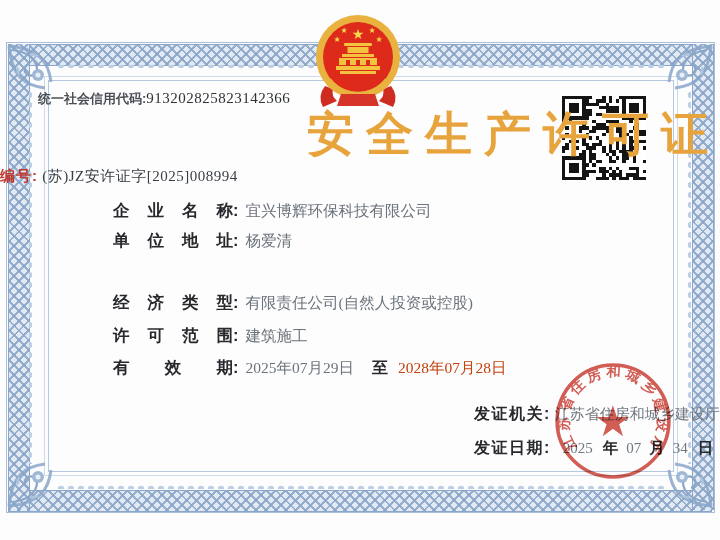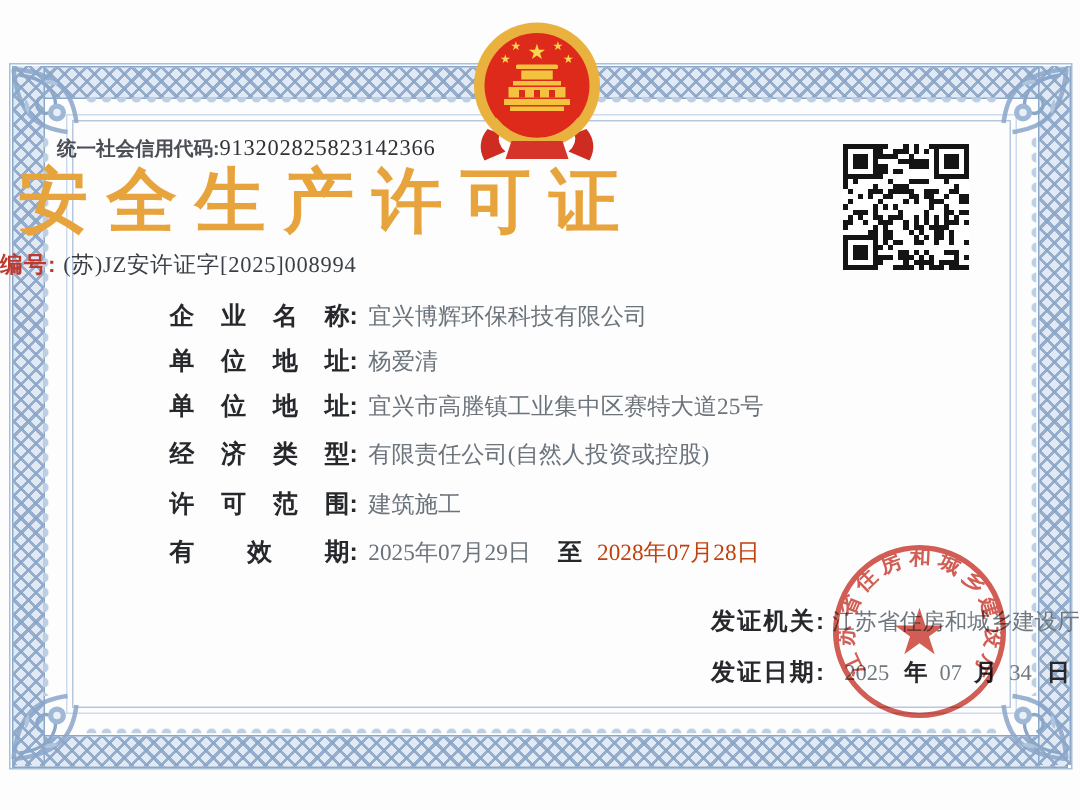--- a/index.html
+++ b/index.html
@@ -38,21 +38,21 @@
   .corner{position:absolute;width:48px;height:48px;}
   .corner-tl{left:7px;top:44px;}
   .corner-tr{left:665px;top:44px;transform:scaleX(-1);}
   .corner-bl{left:7px;top:460px;transform:scaleY(-1);}
   .corner-br{left:665px;top:460px;transform:scale(-1,-1);}
 
   
   .credit-code{position:absolute;left:38px;top:90px;font-size:13px;font-weight:700;color:#4B4F55;}
   .credit-code .num{font-family:"Liberation Serif",serif;font-weight:400;font-size:15px;
                     color:#2F3235;letter-spacing:.5px;}
-  .title{position:absolute;left:0;top:106px;width:720px;text-align:left;
+  .title{position:absolute;left:0;top:106px;width:720px;text-align:right;
          font-size:47px;font-weight:700;color:#E8A43C;letter-spacing:12px;text-indent:12px;
          line-height:56px;}
   .serial{position:absolute;left:0;top:167px;width:720px;text-align:left;font-size:15px;}
   .serial .s-label{color:#BE3A30;font-weight:700;letter-spacing:1px;}
   .serial .s-value{font-family:"Liberation Serif",serif;color:#3A3F45;letter-spacing:.5px;}
 
   .f-row{position:absolute;left:86px;white-space:nowrap;margin-left:27px;}
   .f-label{display:inline-block;width:120px;text-align:justify;text-align-last:justify;
            text-justify:inter-character;font-weight:700;color:#26282B;font-size:16.5px;
            vertical-align:baseline;}
@@ -363,23 +363,20 @@
     <span class="s-label">编号:</span>
     <span class="s-value">(苏)JZ安许证字[2025]008994</span>
   </div>
 
   <div class="f-row" style="top:200px">
     <span class="f-label">企业名称</span><span class="f-colon">:</span><span class="f-value">宜兴博辉环保科技有限公司</span>
   </div>
   <div class="f-row" style="top:230px">
     <span class="f-label">单位地址</span><span class="f-colon">:</span><span class="f-value">杨爱清</span>
   </div>
-  <div class="f-row" style="top:260px">
-    <span class="f-label">单位地址</span><span class="f-colon">:</span><span class="f-value">宜兴市高塍镇工业集中区赛特大道25号</span>
-  </div>
   <div class="f-row" style="top:292px">
     <span class="f-label">经济类型</span><span class="f-colon">:</span><span class="f-value">有限责任公司(自然人投资或控股)</span>
   </div>
   <div class="f-row" style="top:325px">
     <span class="f-label">许可范围</span><span class="f-colon">:</span><span class="f-value">建筑施工</span>
   </div>
   <div class="f-row" style="top:357px">
     <span class="f-label">有效期</span><span class="f-colon">:</span><span class="f-value">2025年07月29日</span><span class="to-sep">至</span><span class="f-value2">2028年07月28日</span>
   </div>
 

